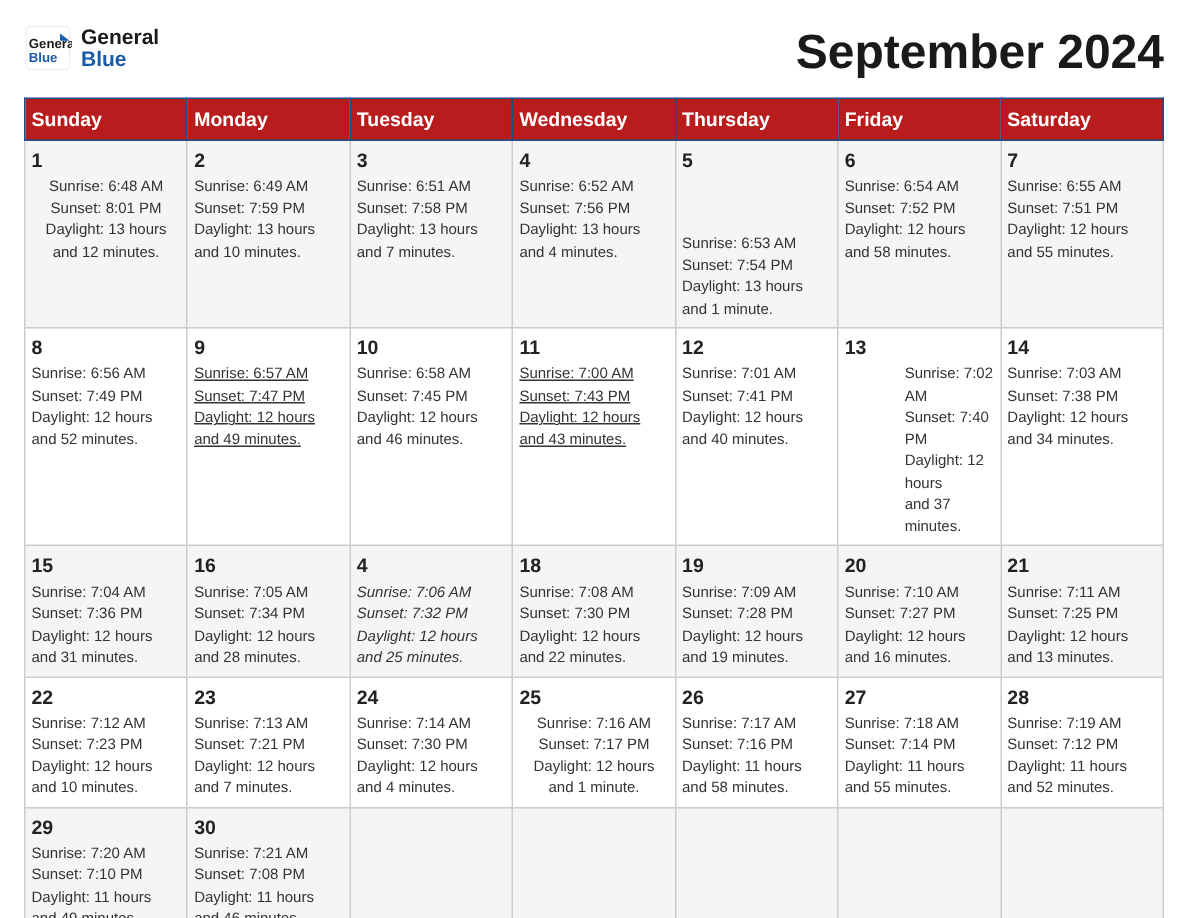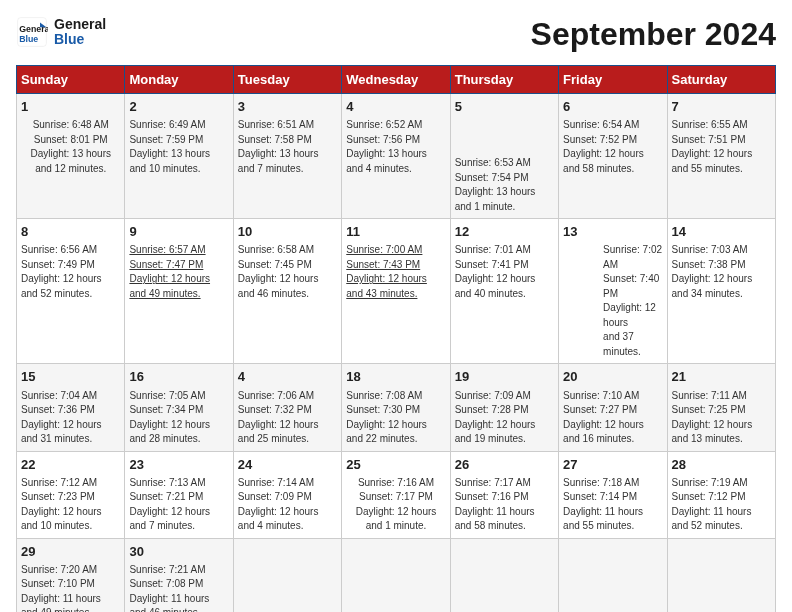--- a/index.html
+++ b/index.html
@@ -227,21 +227,21 @@
         </td>
         <td>
           <span class="day-num">16</span>
           <div class="day-info" style="white-space: pre-line;">Sunrise: 7:05 AM
 Sunset: 7:34 PM
 Daylight: 12 hours
 and 28 minutes.</div>
         </td>
         <td>
           <span class="day-num">4</span>
-          <div class="day-info" style="white-space: pre-line;">Sunrise: 7:06 AM
+          <div class="day-info" style="white-space: pre-line; font-style: italic;">Sunrise: 7:06 AM
 Sunset: 7:32 PM
 Daylight: 12 hours
 and 25 minutes.</div>
         </td>
         <td>
           <span class="day-num">18</span>
           <div class="day-info" style="white-space: pre-line;">Sunrise: 7:08 AM
 Sunset: 7:30 PM
 Daylight: 12 hours
 and 22 minutes.</div>
@@ -279,21 +279,21 @@
         <td>
           <span class="day-num">23</span>
           <div class="day-info" style="white-space: pre-line;">Sunrise: 7:13 AM
 Sunset: 7:21 PM
 Daylight: 12 hours
 and 7 minutes.</div>
         </td>
         <td>
           <span class="day-num">24</span>
           <div class="day-info" style="white-space: pre-line;">Sunrise: 7:14 AM
-Sunset: 7:09 PM
+Sunset: 7:30 PM
 Daylight: 12 hours
 and 4 minutes.</div>
         </td>
         <td>
           <span class="day-num">25</span>
           <div class="day-info" style="white-space: pre-line; text-align: center;">Sunrise: 7:16 AM
 Sunset: 7:17 PM
 Daylight: 12 hours
 and 1 minute.</div>
         </td>

